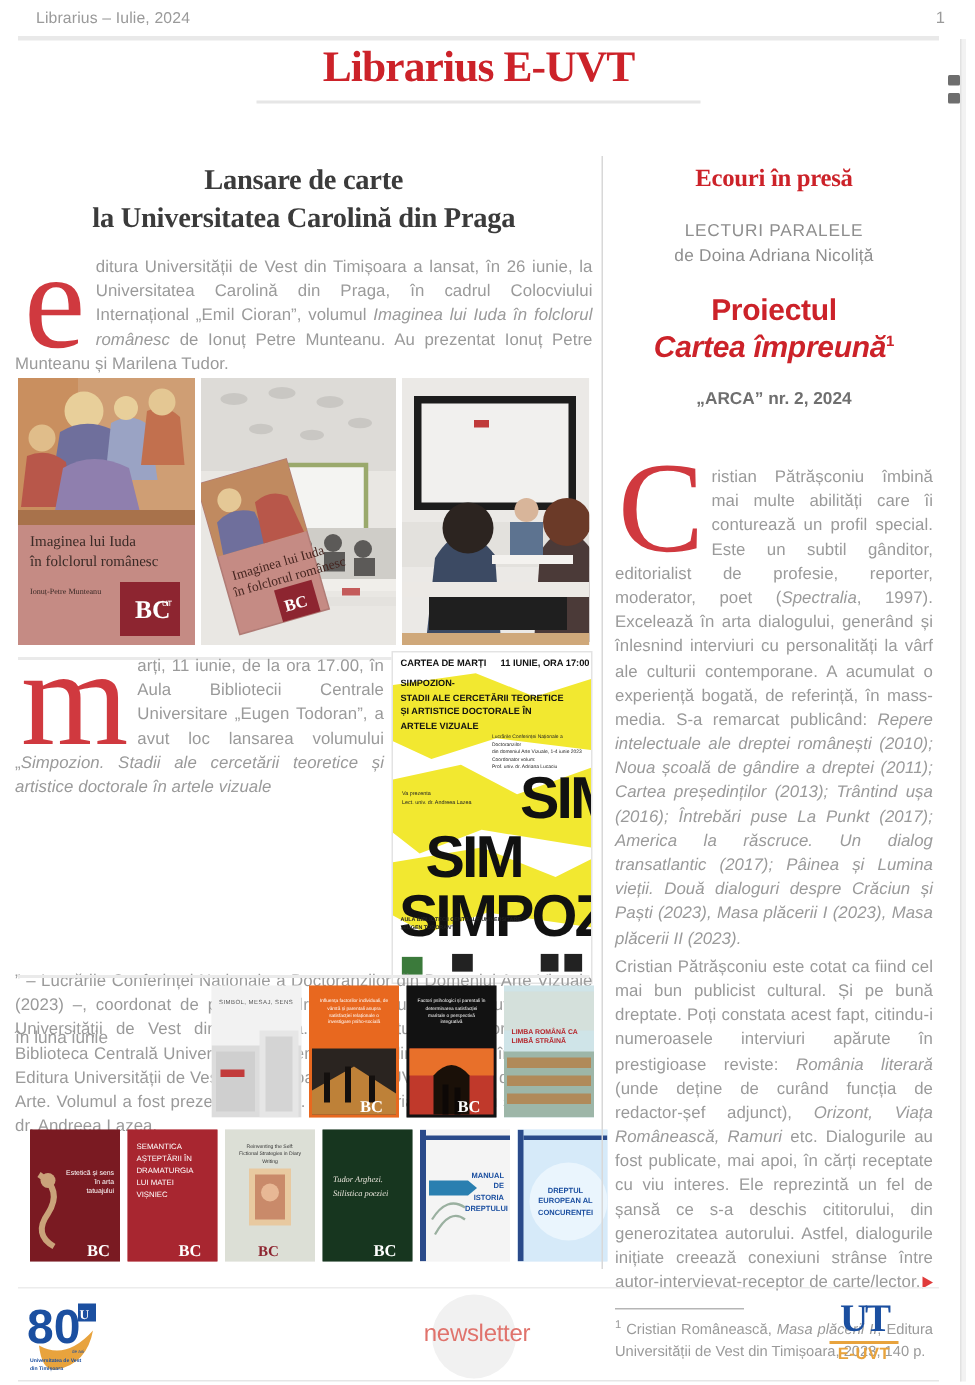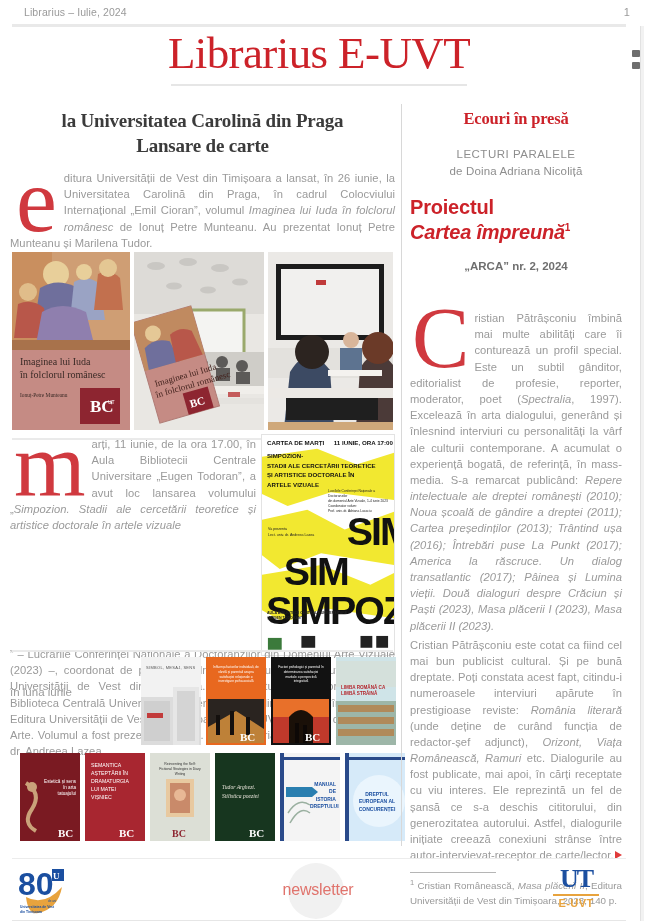--- a/index.html
+++ b/index.html
@@ -65,22 +65,22 @@
 
   
   .masthead {
     position: absolute;
     left: 0; top: 30px;
     width: 638px;
     text-align: center;
   }
   .masthead-title {
     font-family: "Liberation Serif", serif;
-    font-weight: normal;
-    font-size: 45px;
+    font-weight: bold;
+    font-size: 29px;
     color: #cc2229;
     letter-spacing: -0.6px;
     line-height: 1.05;
     text-align: center;
   }
   .masthead-rule {
     width: 296px; height: 2px;
     background: #e6e6e6;
     margin: 7px auto 0 auto;
   }
@@ -131,20 +131,21 @@
   .subhead-right {
     text-align: center;
     font-size: 11.5px;
     color: #8e8e8e;
     line-height: 1.45;
     margin-top: 17px;
     letter-spacing: .15px;
   }
   .subhead-right .line1 { letter-spacing: .5px; }
   .title-right {
+    text-align: center;
     color: #cc2229;
     font-family: "Liberation Sans", sans-serif;
     font-weight: bold;
     font-size: 20px;
     line-height: 1.22;
     margin-top: 16px;
     letter-spacing: -.2px;
   }
   .title-right .ital { font-style: italic; }
   .title-right sup { font-size: 10px; vertical-align: super; }
@@ -357,22 +358,22 @@
   <div class="masthead">
     <div class="masthead-title">Librarius E-UVT</div>
     <div class="masthead-rule"></div>
   </div>
 
   <div class="cols">
 
     <div class="col-left">
 
       <div class="head-left">
+        <div>Lansare de carte</div>
         <div>la Universitatea Carolină din Praga</div>
-        <div>Lansare de carte</div>
       </div>
 
       <div class="intro-para">
         <span class="dropcap dc-e">e</span>
         <p class="bodytext para"><span>ditura Universității de Vest din Timișoara a lansat, în 26 iunie, la Universitatea Carolină din Praga, în cadrul Colocviului Internațional „Emil Cioran”, volumul </span><i>Imaginea lui Iuda în folclorul românesc</i><span> de Ionuț Petre Munteanu. Au prezentat Ionuț Petre Munteanu și Marilena Tudor.</span></p>
       </div>
 
       <div class="photo-row">
 
         <div class="photo p1">

